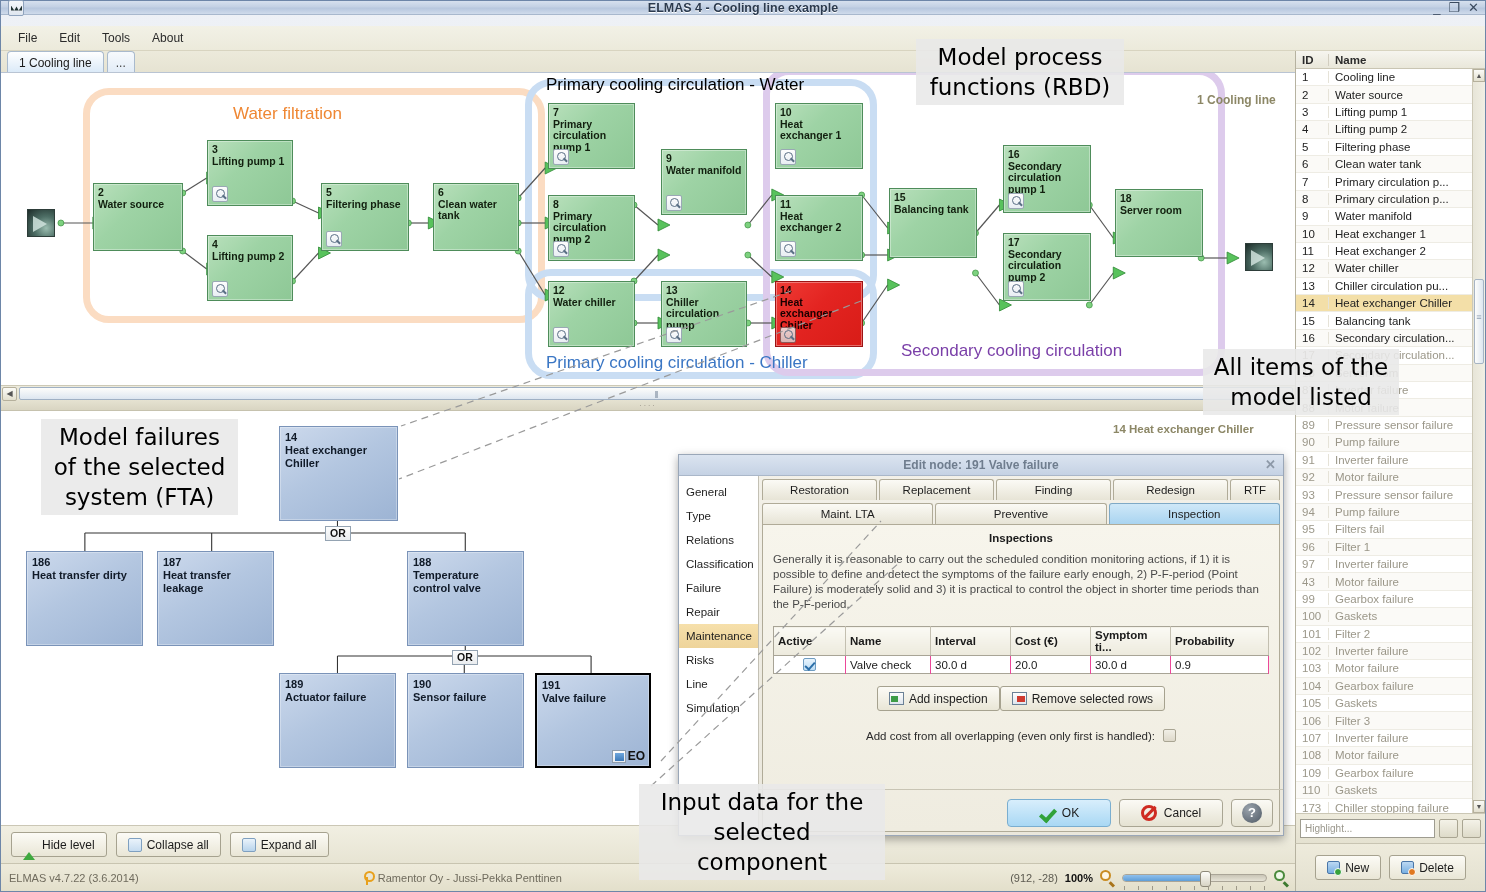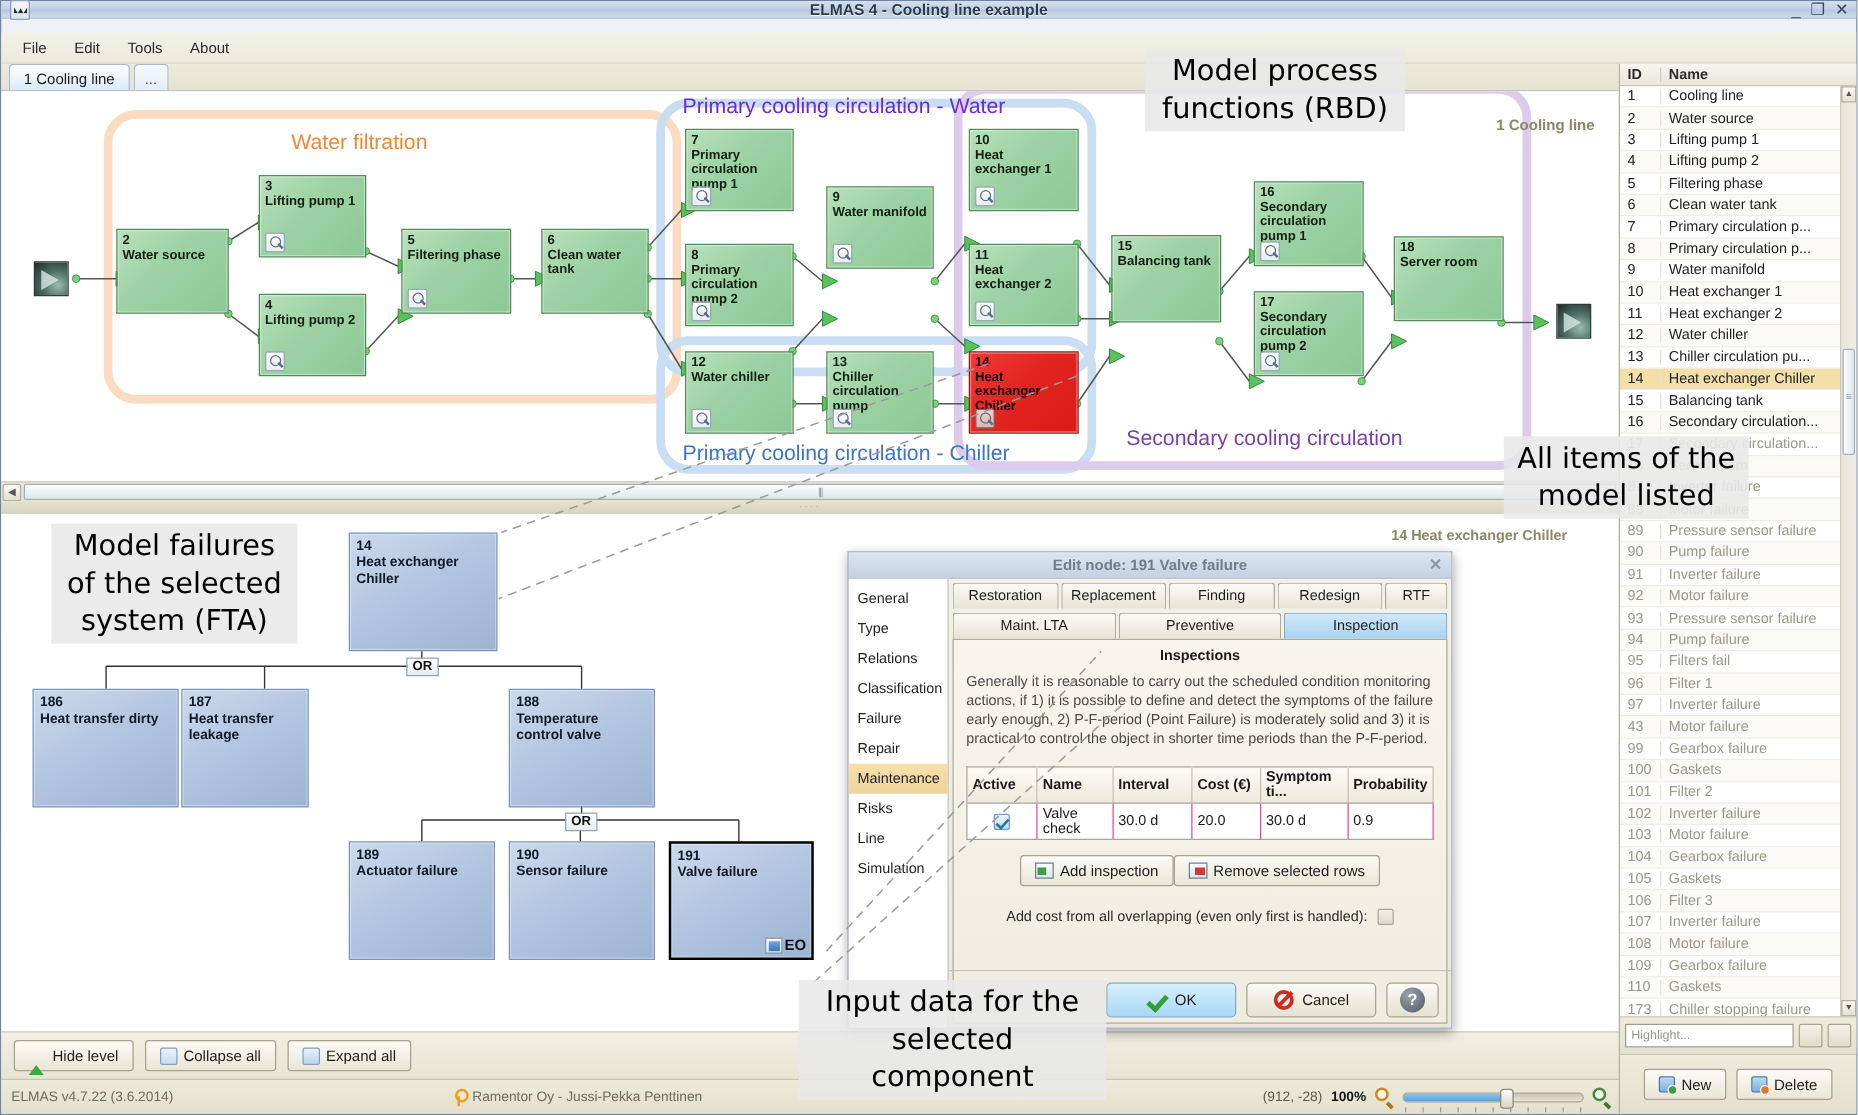--- a/index.html
+++ b/index.html
@@ -285,21 +285,21 @@
                   background:linear-gradient(#c9c5b6,#e6e3d6); border:1px solid #aaa597; overflow:hidden;}
   .slider .fill{ position:absolute; left:0; top:0; bottom:0; width:58%;
                  background:linear-gradient(#8fc0ec,#5f9fd8);}
   .slider .knob{ position:absolute; left:54%; top:0; width:11px; height:16px; border-radius:3px;
                  background:linear-gradient(#fdfdfa,#d8d4c4); border:1px solid #8d8878;}
   .slider .ticks{ position:absolute; left:2px; right:2px; top:15px; display:flex; justify-content:space-between;}
   .slider .ticks i{ width:1px; height:4px; background:#9d9888; display:block;}
 
   
   .dialog{
-    position:absolute; left:677px; top:440px; width:484px; height:382px;
+    position:absolute; left:677px; top:453px; width:606px; height:382px;
     background:linear-gradient(#f3f1e9,#eae7dc);
     border:1px solid #9aa7b8;
     box-shadow:0 3px 9px rgba(0,0,0,.35);
   }
   .dlg-title{
     height:21px; background:linear-gradient(#dbe4f0,#c5d2e4);
     border-bottom:1px solid #aab7c9;
     display:flex; align-items:center; justify-content:center;
     font-size:12px; font-weight:bold; color:#6f7d8e; position:relative;
   }
@@ -402,21 +402,21 @@
   </div>
 
   <div class="rbd">
 
     <div class="group" style="left:82px; top:15px; width:462px; height:235px; border:7px solid #fbdcc2;"></div>
     <div class="group" style="left:524px; top:6px; width:352px; height:222px; border:7px solid #c9ddf3;"></div>
     <div class="group" style="left:524px; top:196px; width:352px; height:110px; border:7px solid #c9ddf3;"></div>
     <div class="group" style="left:762px; top:-5px; width:462px; height:308px; border:7px solid #ddcbec;"></div>
 
     <div class="glabel" style="left:232px; top:31px; color:#ef8733; font-size:17px;">Water filtration</div>
-    <div class="glabel" style="left:545px; top:2px; color:#6d28d9; font-size:17px;">Primary cooling circulation - Water</div>
+    <div class="glabel" style="left:545px; top:2px; color:#000000; font-size:17px;">Primary cooling circulation - Water</div>
     <div class="glabel" style="left:545px; top:280px; color:#3a76c4; font-size:17px;">Primary cooling circulation - Chiller</div>
     <div class="glabel" style="left:900px; top:268px; color:#7a3fa8; font-size:17px;">Secondary cooling circulation</div>
     <div class="glabel" style="left:1196px; top:20px; color:#8c8766; font-size:12px; font-weight:bold;">1 Cooling line</div>
 
     <svg class="links" viewBox="0 0 1296 312" preserveAspectRatio="none">
       <g stroke="#555" stroke-width="1.2" fill="none">
         <line x1="60" y1="150" x2="92" y2="150"></line>
         <line x1="182" y1="120" x2="206" y2="105"></line>
         <line x1="182" y1="178" x2="206" y2="196"></line>
         <line x1="292" y1="128" x2="318" y2="140"></line>
@@ -605,21 +605,21 @@
     <div class="fnode" style="left:278px; top:15px; width:119px; height:95px;">
       <span style="display:block">14</span>
       <span>Heat exchanger Chiller</span>
     </div>
     <div class="gate" style="left:324px; top:115px;">OR</div>
 
     <div class="fnode" style="left:25px; top:140px; width:117px; height:95px;">
       <span style="display:block">186</span>
       <span>Heat transfer dirty</span>
     </div>
-    <div class="fnode" style="left:144px; top:140px; width:102px; height:95px;">
+    <div class="fnode" style="left:156px; top:140px; width:117px; height:95px;">
       <span style="display:block">187</span>
       <span>Heat transfer leakage</span>
     </div>
     <div class="fnode" style="left:406px; top:140px; width:117px; height:95px;">
       <span style="display:block">188</span>
       <span>Temperature control valve</span>
     </div>
     <div class="gate" style="left:451px; top:239px;">OR</div>
 
     <div class="fnode" style="left:278px; top:262px; width:117px; height:95px;">

